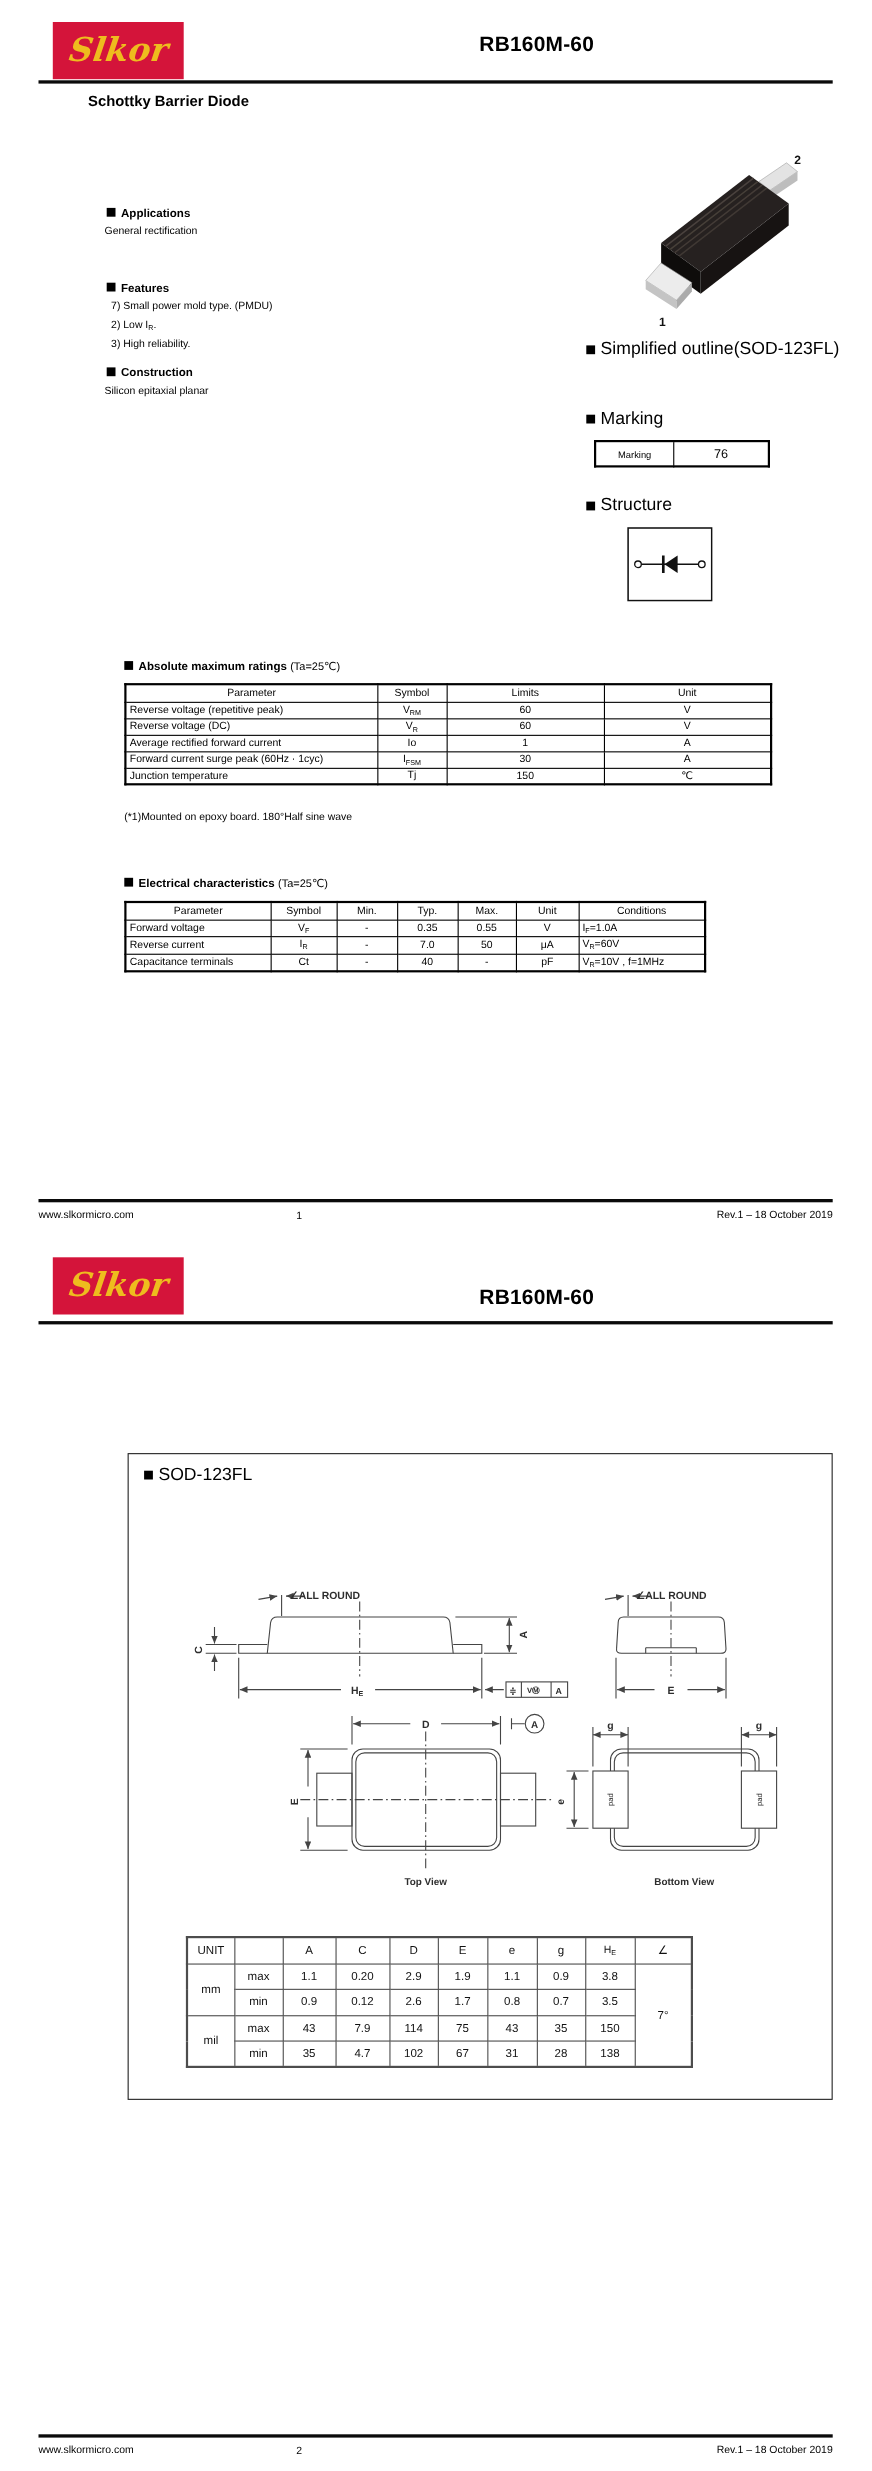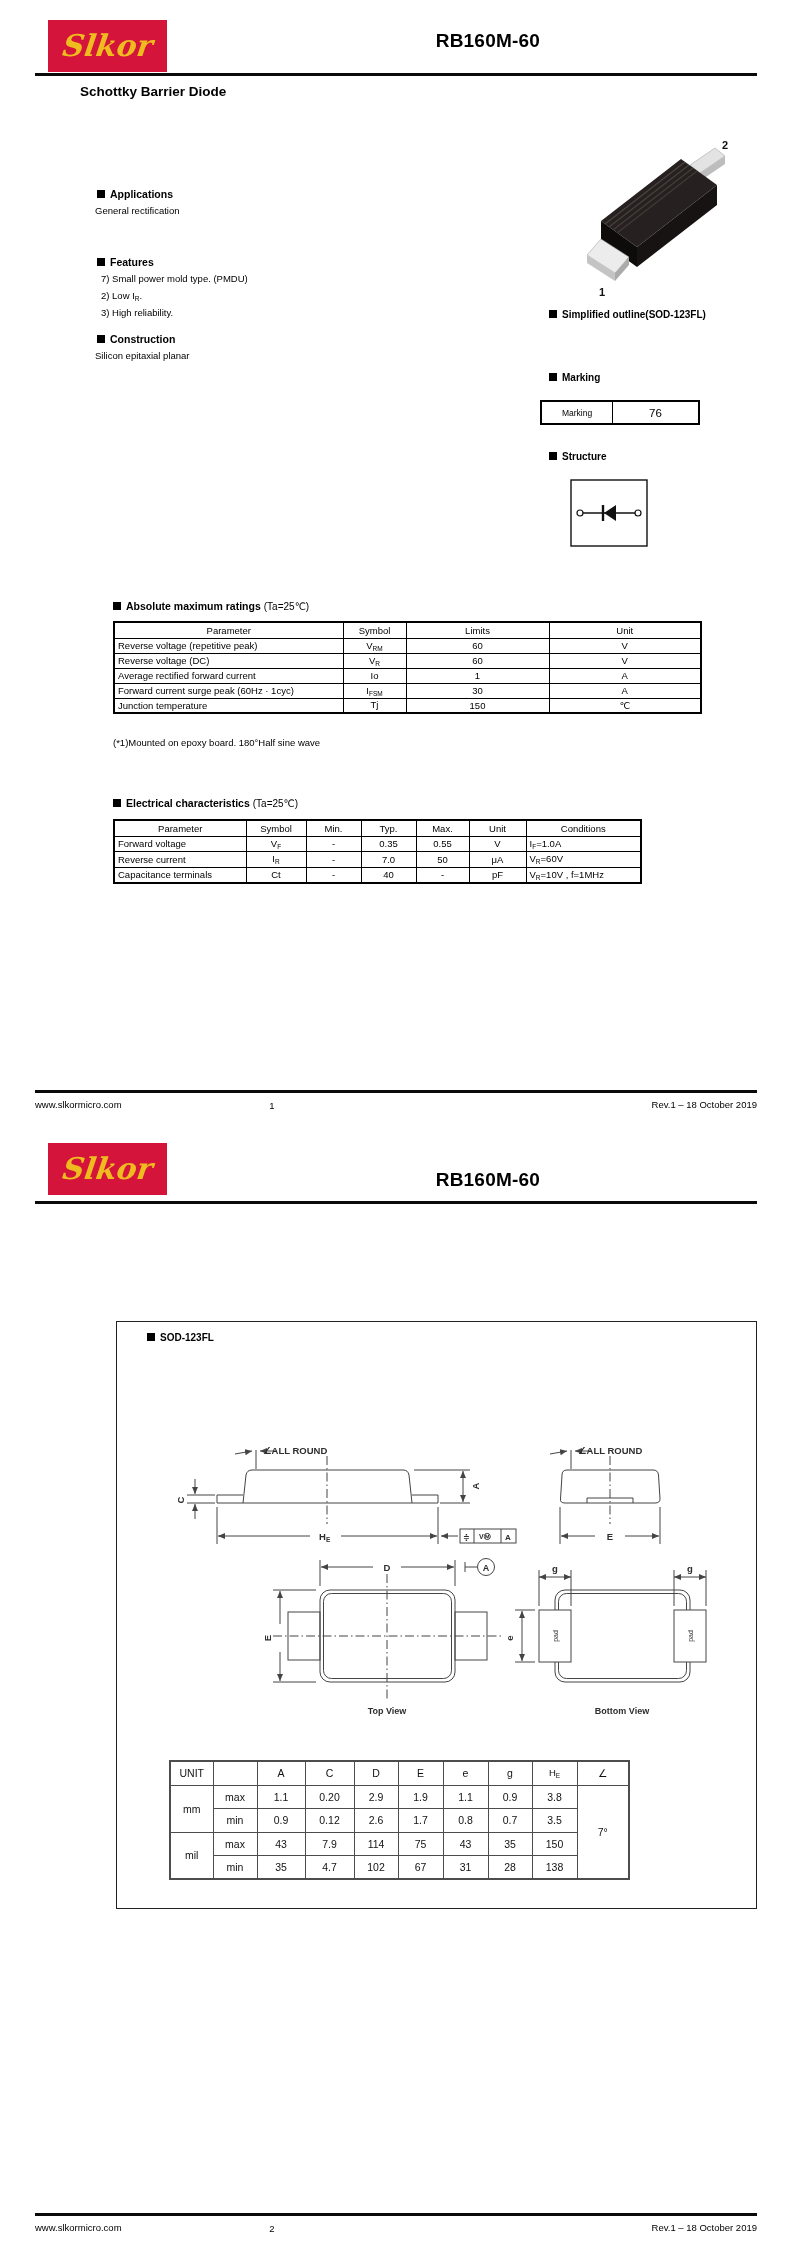--- a/index.html
+++ b/index.html
@@ -12,21 +12,21 @@
   .logo{left:48px;top:20px;width:119px;height:52px;background:#d4143a;
         display:flex;align-items:center;justify-content:center;}
   .logo span{font-family:"DejaVu Serif","Liberation Serif",serif;font-style:italic;font-weight:bold;
              font-size:30px;color:#eebc1e;transform:skewX(-8deg);line-height:1;}
   .title{right:253px;font-weight:bold;font-size:19px;letter-spacing:0.2px;}
   .rule{left:35px;width:722px;height:3px;background:#0a0a0a;}
   .subtitle{left:35px;top:84px;font-weight:bold;font-size:13.5px;margin-left:45px;}
   
   .sq{display:inline-block;width:8px;height:8px;background:#000;margin-right:5px;}
   .h{font-weight:bold;font-size:10.5px;}
-  .h2{font-weight:bold;font-size:10px;margin-left:16px;}
+  .h2{font-weight:normal;font-size:16px;}
   .bodytxt{font-size:9.5px;}
   .hcond{font-weight:normal;font-size:10px;margin-left:3px;}
   .sb{font-size:6.5px;vertical-align:-2px;}
   
   table{border-collapse:collapse;table-layout:fixed;}
   .dtable{border:2px solid #000;}
   .dtable td,.dtable th{border:1.5px solid #000;font-weight:normal;font-size:9.5px;
                         text-align:center;padding:0;overflow:hidden;white-space:nowrap;}
   .dtable .pl{text-align:left;padding-left:3px;}
   .mk{border:2px solid #000;}

